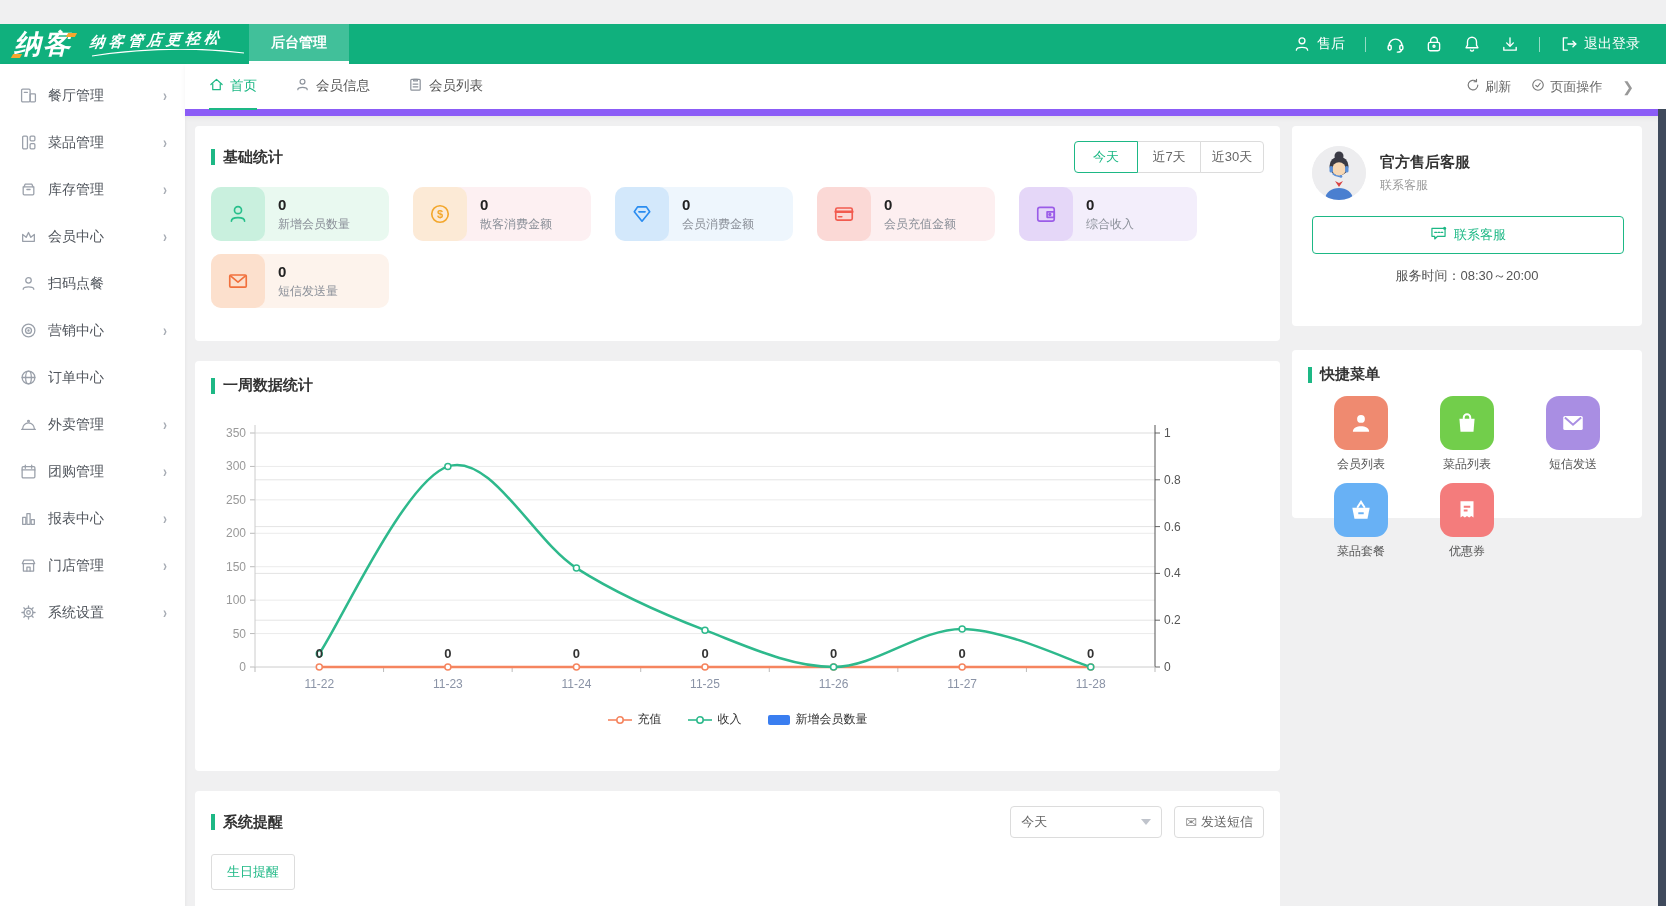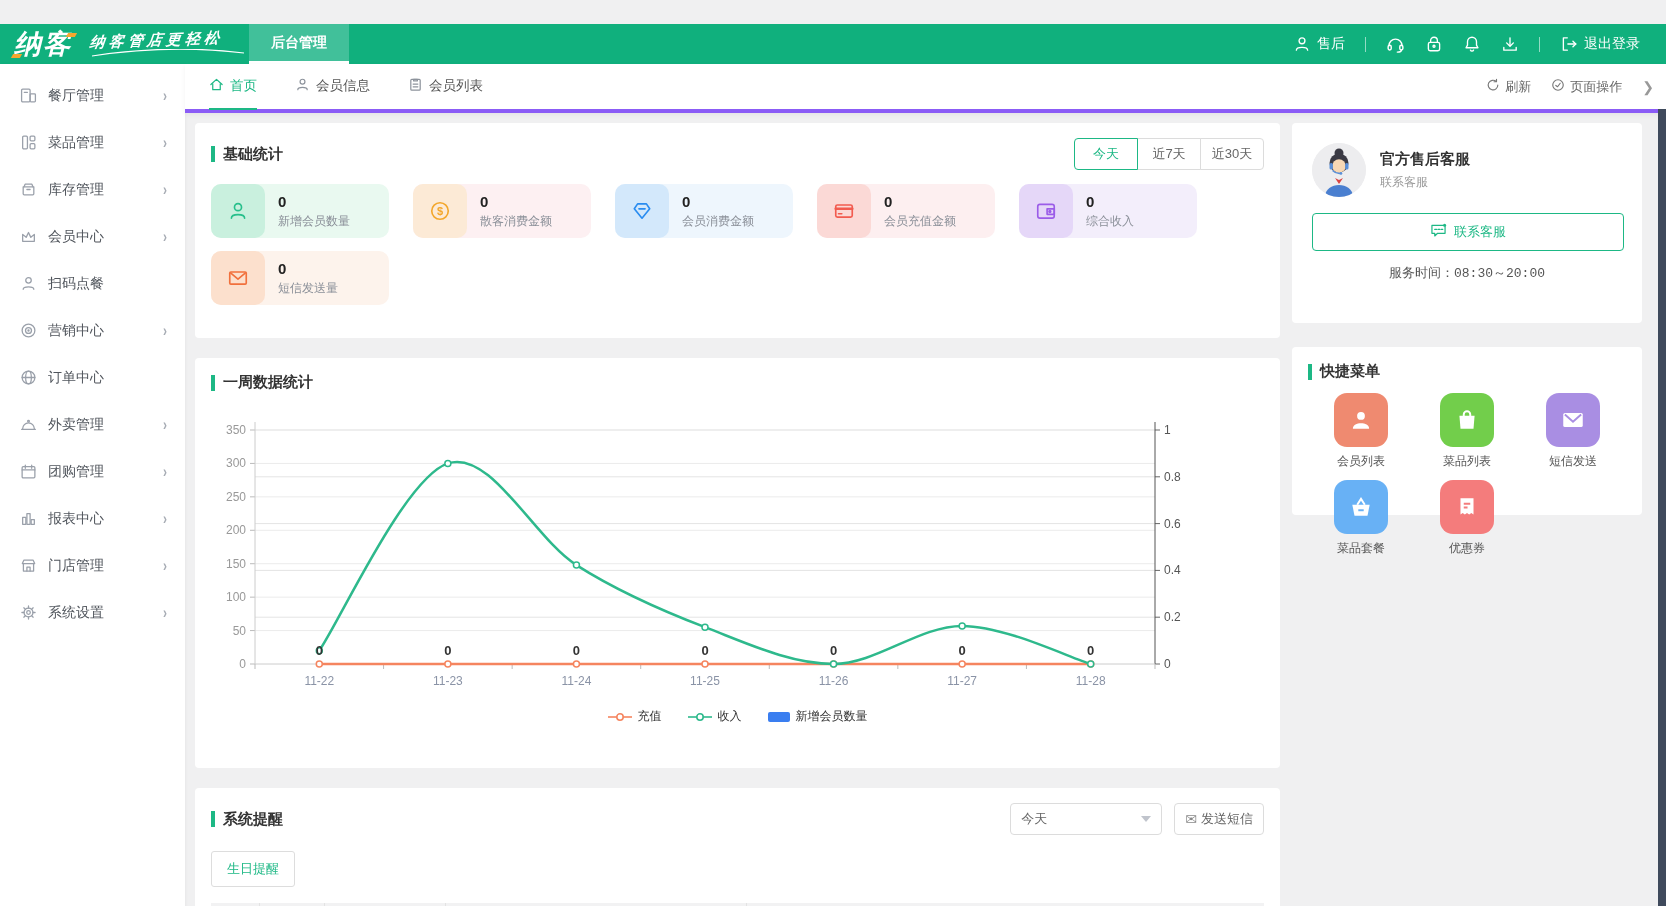--- a/index.html
+++ b/index.html
@@ -26,26 +26,26 @@
   .sidebar{width:185px;background:#ffffff;flex:none;padding-top:8px;box-shadow:1px 0 3px rgba(0,0,0,.04);z-index:2;}
   .side-item{height:47px;display:flex;align-items:center;padding:0 18px 0 20px;color:#50555c;font-size:14px;cursor:pointer;}
   .side-item .si{width:17px;height:17px;margin-right:11px;flex:none;}
   .side-item svg{display:block;stroke:#9aa0aa;fill:none;stroke-width:1.2;stroke-linecap:round;stroke-linejoin:round;}
   .side-item .chev{margin-left:auto;color:#a7acb4;font-size:12px;font-weight:bold;transform:scaleY(1.3);}
 
   .main{flex:1;display:flex;flex-direction:column;min-width:0;position:relative;background:#f0f0f1;}
   .vscroll{position:absolute;right:0;top:45px;bottom:0;width:8px;background:#3f4a5c;z-index:5;}
 
   
-  .tabbar{height:45px;background:#fff;display:flex;align-items:center;padding-left:24px;gap:38px;border-bottom:4px solid #8b5cf6;box-shadow:0 2px 5px rgba(0,0,0,.05);flex:none;z-index:3;}
+  .tabbar{height:45px;background:#fff;display:flex;align-items:center;padding-left:24px;gap:38px;border-bottom:7px solid #8b5cf6;box-shadow:0 2px 5px rgba(0,0,0,.05);flex:none;z-index:3;}
   .tab{display:flex;align-items:center;gap:6px;height:45px;font-size:13.5px;color:#555;border-bottom:2px solid transparent;cursor:pointer;}
   .tab svg{stroke:#8d939c;fill:none;stroke-width:1.3;stroke-linecap:round;stroke-linejoin:round;}
   .tab.active{color:#1db885;border-bottom-color:#1db885;}
   .tab.active svg{stroke:#1db885;}
-  .tab-right{margin-left:auto;display:flex;align-items:center;gap:20px;padding-right:12px;color:#666;font-size:13px;}
+  .tab-right{margin-left:auto;display:flex;align-items:center;gap:20px;padding-right:32px;color:#666;font-size:13px;}
   .tab-right .tr-item{display:flex;align-items:center;gap:5px;cursor:pointer;}
   .tab-right svg{stroke:#777;fill:none;stroke-width:1.3;stroke-linecap:round;stroke-linejoin:round;}
   .tr-chev{color:#999;font-size:14px;font-weight:bold;}
 
   
   .content{flex:1;min-height:0;overflow:hidden;display:flex;gap:12px;padding:10px 12px 0 10px;}
   .col-left{width:1085px;flex:none;display:flex;flex-direction:column;gap:20px;}
   .col-right{width:350px;flex:none;display:flex;flex-direction:column;}
   .panel{background:#fff;border-radius:4px;}
   .panel-head{display:flex;align-items:center;padding:15px 16px 10px;}
@@ -89,21 +89,21 @@
   .th-cb{width:48px;flex:none;}
   .th-name{width:280px;flex:none;}
   .th-sex{width:64px;flex:none;}
   .th-phone{width:120px;flex:none;}
   .th-btype{width:300px;flex:none;}
   .th-bday{flex:1;}
   .cb{width:15px;height:15px;border:1px solid #c6c6c6;border-radius:2px;background:#fff;cursor:pointer;}
   .tbody-empty{height:86px;display:flex;justify-content:center;padding-top:24px;color:#999;font-size:13px;background:#fff;}
 
   
-  .service-panel{height:200px;flex:none;padding:20px 20px 0;box-sizing:border-box;font-family:Liberation Mono, monospace;}
+  .service-panel{height:200px;flex:none;padding:20px 20px 0;box-sizing:border-box;}
   .svc-top{display:flex;align-items:center;gap:14px;}
   .avatar{width:54px;height:54px;border-radius:50%;overflow:hidden;flex:none;background:#ededef;}
   .svc-title{font-size:15px;font-weight:bold;color:#333;}
   .svc-sub{font-size:12px;color:#999;margin-top:5px;}
   .svc-btn{margin-top:16px;height:36px;border:1px solid #1db885;border-radius:4px;background:#fff;color:#1db885;font-size:13px;display:flex;align-items:center;justify-content:center;gap:7px;cursor:pointer;width:100%;}
   .svc-btn svg{stroke:#1db885;fill:none;stroke-width:1.3;stroke-linecap:round;stroke-linejoin:round;}
   .svc-hours{margin-top:13px;text-align:center;color:#555;font-size:13px;}
   .quick-panel{margin-top:24px;height:168px;flex:none;}
   .quick-grid{display:grid;grid-template-columns:repeat(3,1fr);row-gap:10px;justify-items:center;padding:2px 16px 10px;}
   .quick-item{display:flex;flex-direction:column;align-items:center;cursor:pointer;}

